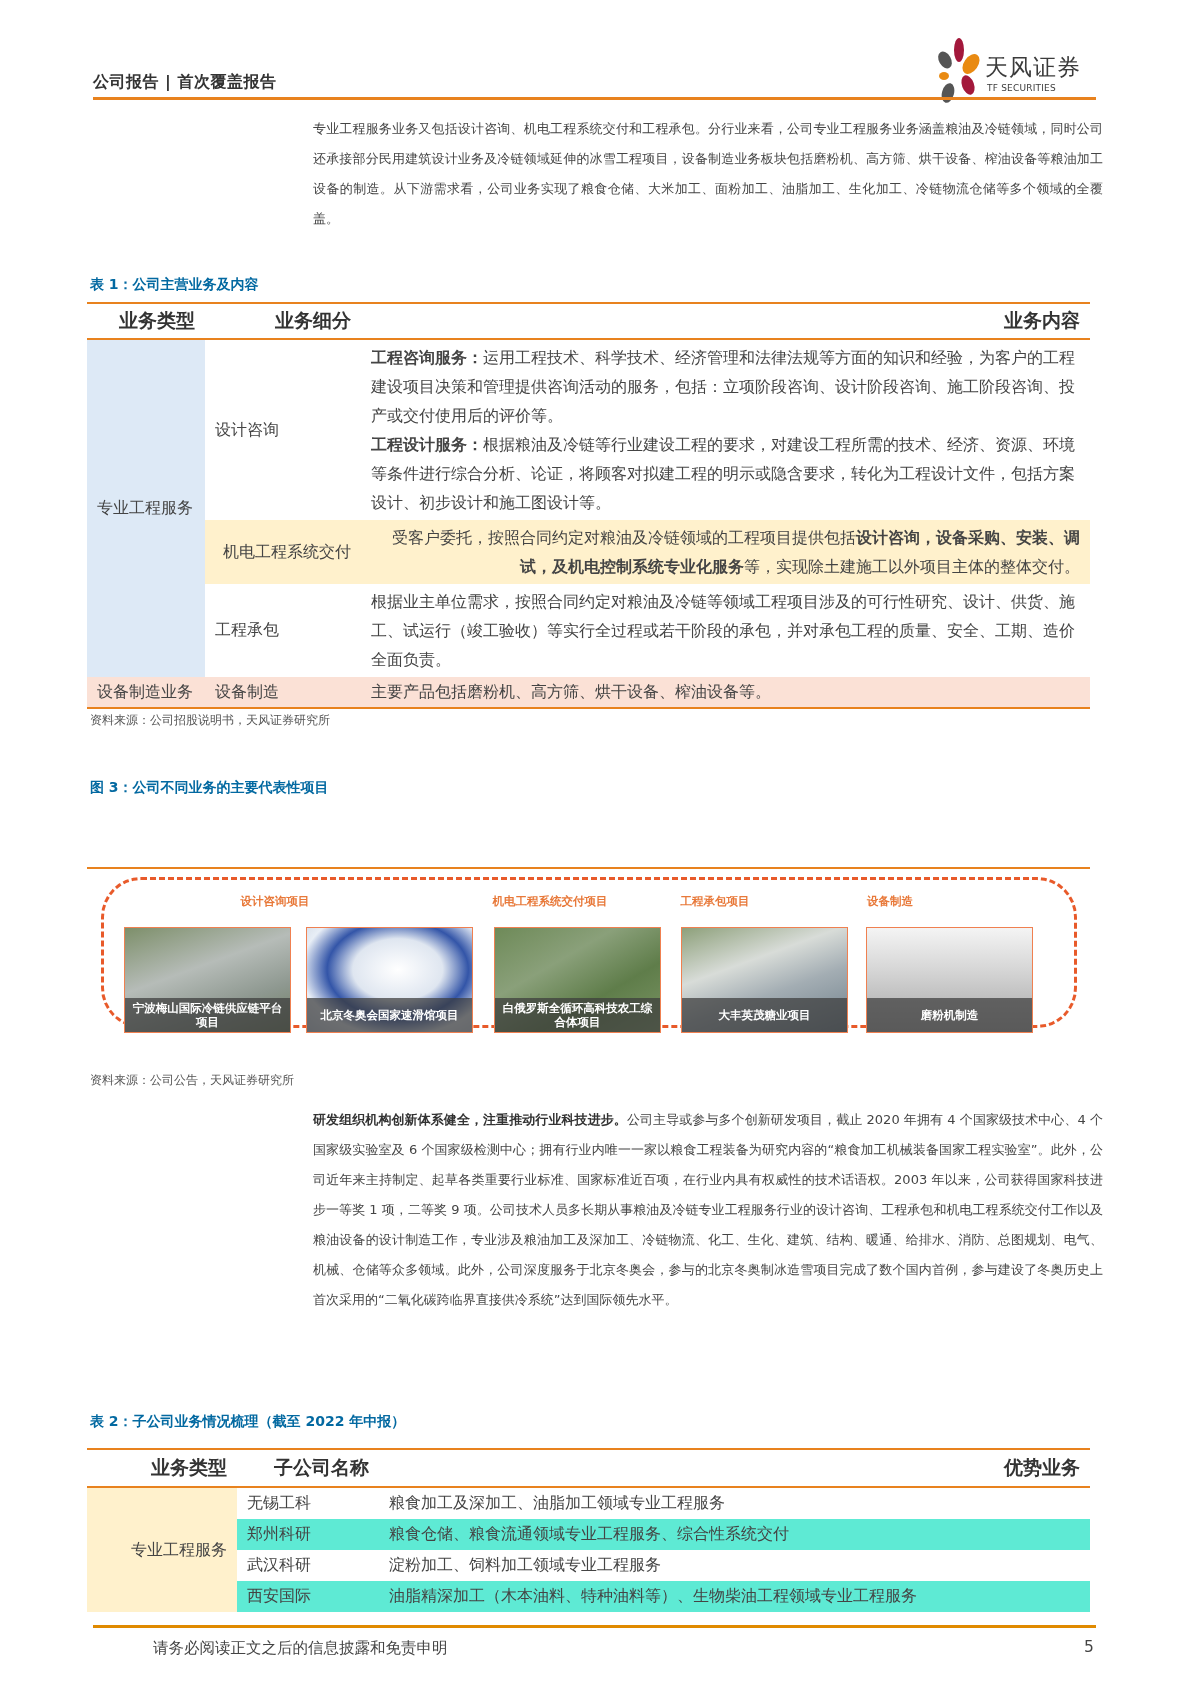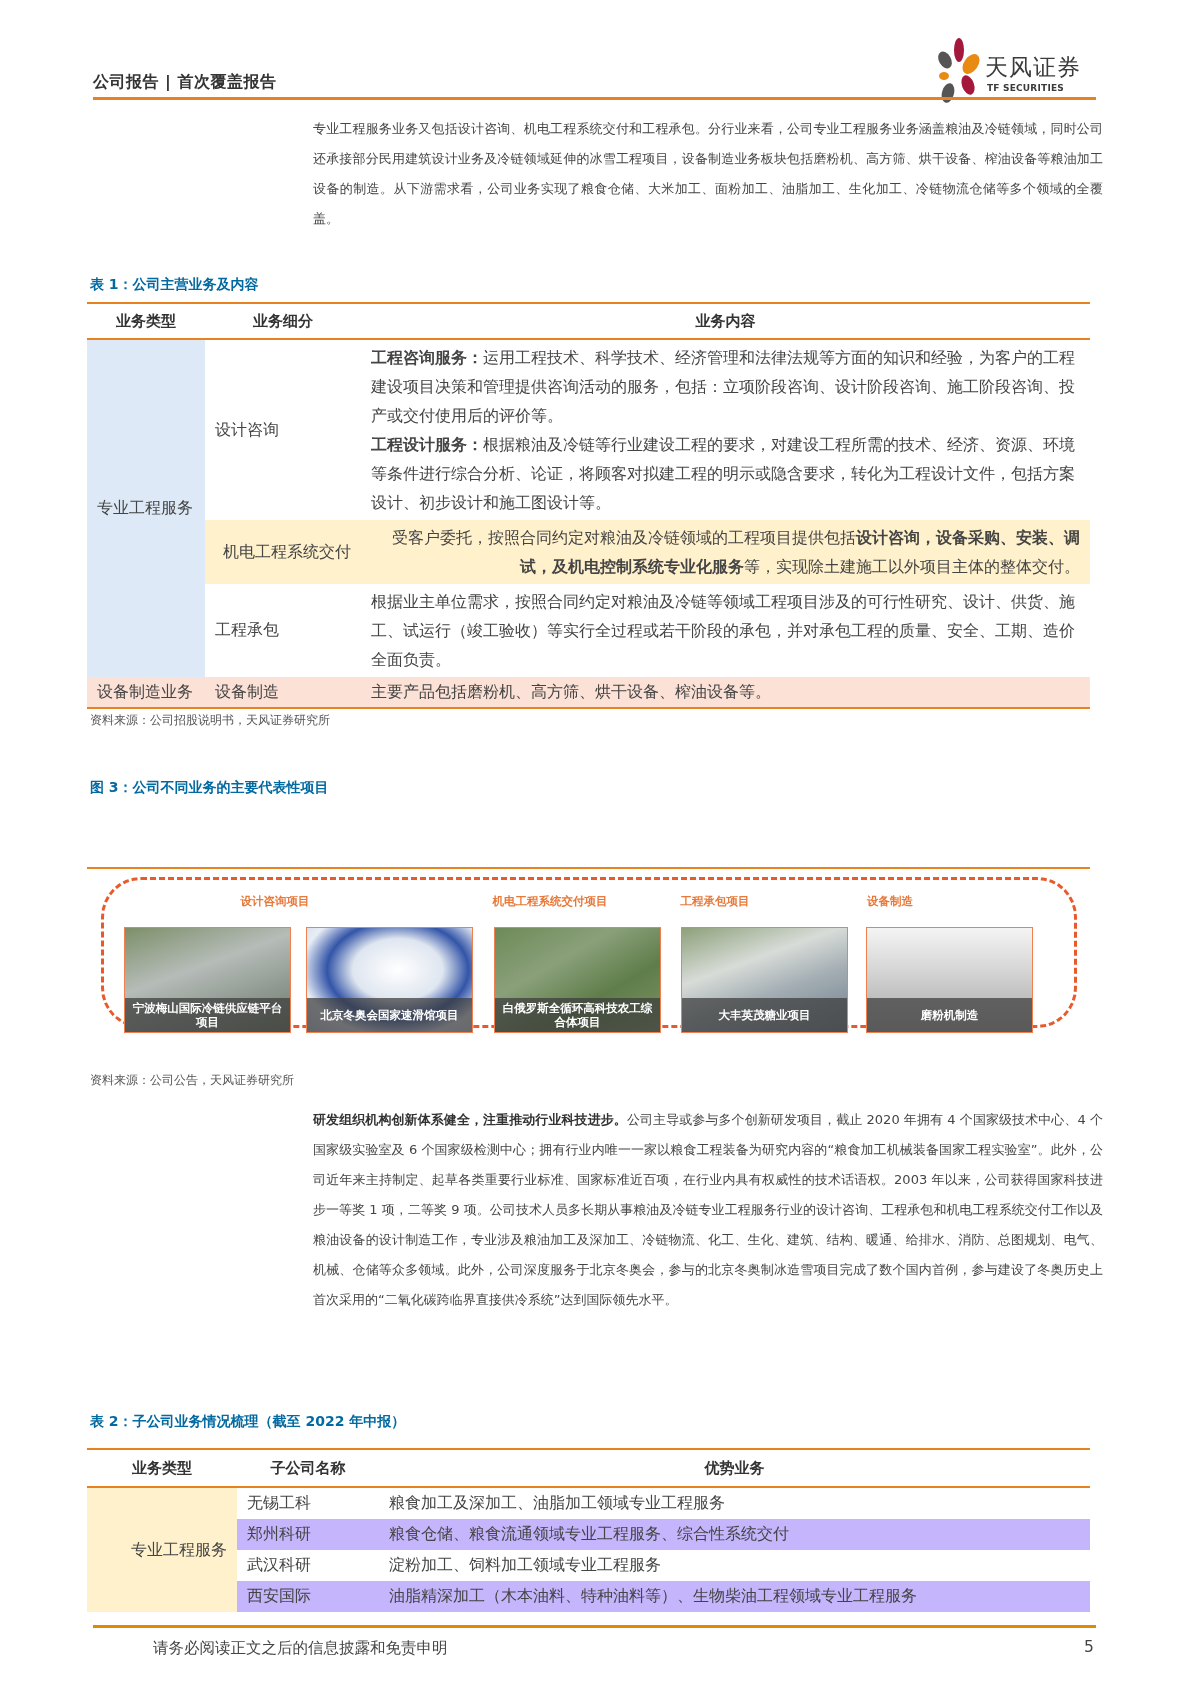--- a/index.html
+++ b/index.html
@@ -2,46 +2,46 @@
 <html><head>
 <meta charset="utf-8">
 <style>
   html, body { margin:0; padding:0; background:#ffffff; }
   body { width:1190px; height:1683px; position:relative; font-family:"DejaVu Sans","Liberation Sans",sans-serif; color:#3a3a3a; overflow:hidden; }
   .abs { position:absolute; }
   .hdr-title { left:93px; top:72px; font-size:16px; font-weight:bold; color:#333; letter-spacing:0.5px; }
   .hdr-line { left:93px; top:97px; width:1003px; height:3px; background:#e8821e; }
   .logo { left:935px; top:38px; width:170px; height:66px; }
   .logo-cn { position:absolute; left:50px; top:14px; font-size:23px; color:#3b3b3b; letter-spacing:1px; }
-  .logo-en { position:absolute; left:52px; top:45px; font-size:9px; font-weight:bold; color:#3b3b3b; letter-spacing:0.2px; }
+  .logo-en { position:absolute; left:52px; top:45px; font-size:9px; font-weight:normal; color:#3b3b3b; letter-spacing:0.2px; }
   .para { font-size:13px; line-height:30px; color:#444; text-align:justify; }
   .p1 { left:313px; top:114px; width:790px; }
   .p2 { left:313px; top:1105px; width:790px; }
   .p2 b { color:#333; }
   .cap { font-size:14px; font-weight:bold; color:#0369a1; }
   .src { font-size:12px; color:#555; }
   table.t { position:absolute; border-collapse:collapse; font-size:16px; color:#444; }
-  table.t th { text-align:center; font-weight:bold; color:#333; font-size:15px; }
+  table.t th { text-align:right; font-weight:bold; color:#333; font-size:19px; }
   .t1 { left:87px; top:302px; width:1003px; }
   .t1 th { height:34px; border-top:2px solid #e8821e; border-bottom:2px solid #e8821e; padding:0 10px; }
   .t1 td { padding:0 10px; vertical-align:middle; }
   .t1 td.content { line-height:29px; padding-top:3px; padding-bottom:3px; }
   .blue { background:#dde9f6; }
   .yellow { background:#fff1cc;text-align:right; }
   .pink { background:#fbe1d6; }
   .t1 tr.last td { border-bottom:2px solid #e8821e; height:30px; }
   .fig-line { left:87px; top:867px; width:1003px; height:2px; background:#e8821e; }
   .fig-box { left:101px; top:877px; width:970px; height:145px; border:3px dashed #e85a2a; border-radius:40px; }
   .fig-col-title { position:absolute; top:894px; font-size:11.5px; font-weight:bold; color:#e8793a; text-align:center; }
   .fig-img { position:absolute; top:927px; width:165px; height:104px; border:1px solid #f08050; overflow:hidden; }
   .fig-img .lbl { position:absolute; left:0; right:0; bottom:0; height:34px; background:rgba(60,60,60,0.72); color:#fff; font-size:11.5px; font-weight:bold; text-align:center; display:flex; align-items:center; justify-content:center; line-height:14px; padding:0 3px; }
   .t2 { left:87px; top:1448px; width:1003px; }
   .t2 th { height:36px; border-top:2px solid #e8821e; border-bottom:2px solid #e8821e; padding:0 10px; }
   .t2 td { height:31px; padding:0 10px; }
-  .grey { background:#c4b5fd; }
+  .grey { background:#5eead4; }
   .ftr-line { left:93px; top:1625px; width:1003px; height:3px; background:#e08a00; }
   .ftr-text { left:153px; top:1638px; font-size:15.5px; color:#444; }
   .ftr-page { left:1084px; top:1638px; font-size:15.5px; color:#444; }
 </style>
 </head>
 <body>
 
 <div class="abs hdr-title">公司报告 | 首次覆盖报告</div>
 <div class="abs logo">
   <svg width="48" height="66" viewBox="0 0 48 66" style="position:absolute;left:0;top:0">

